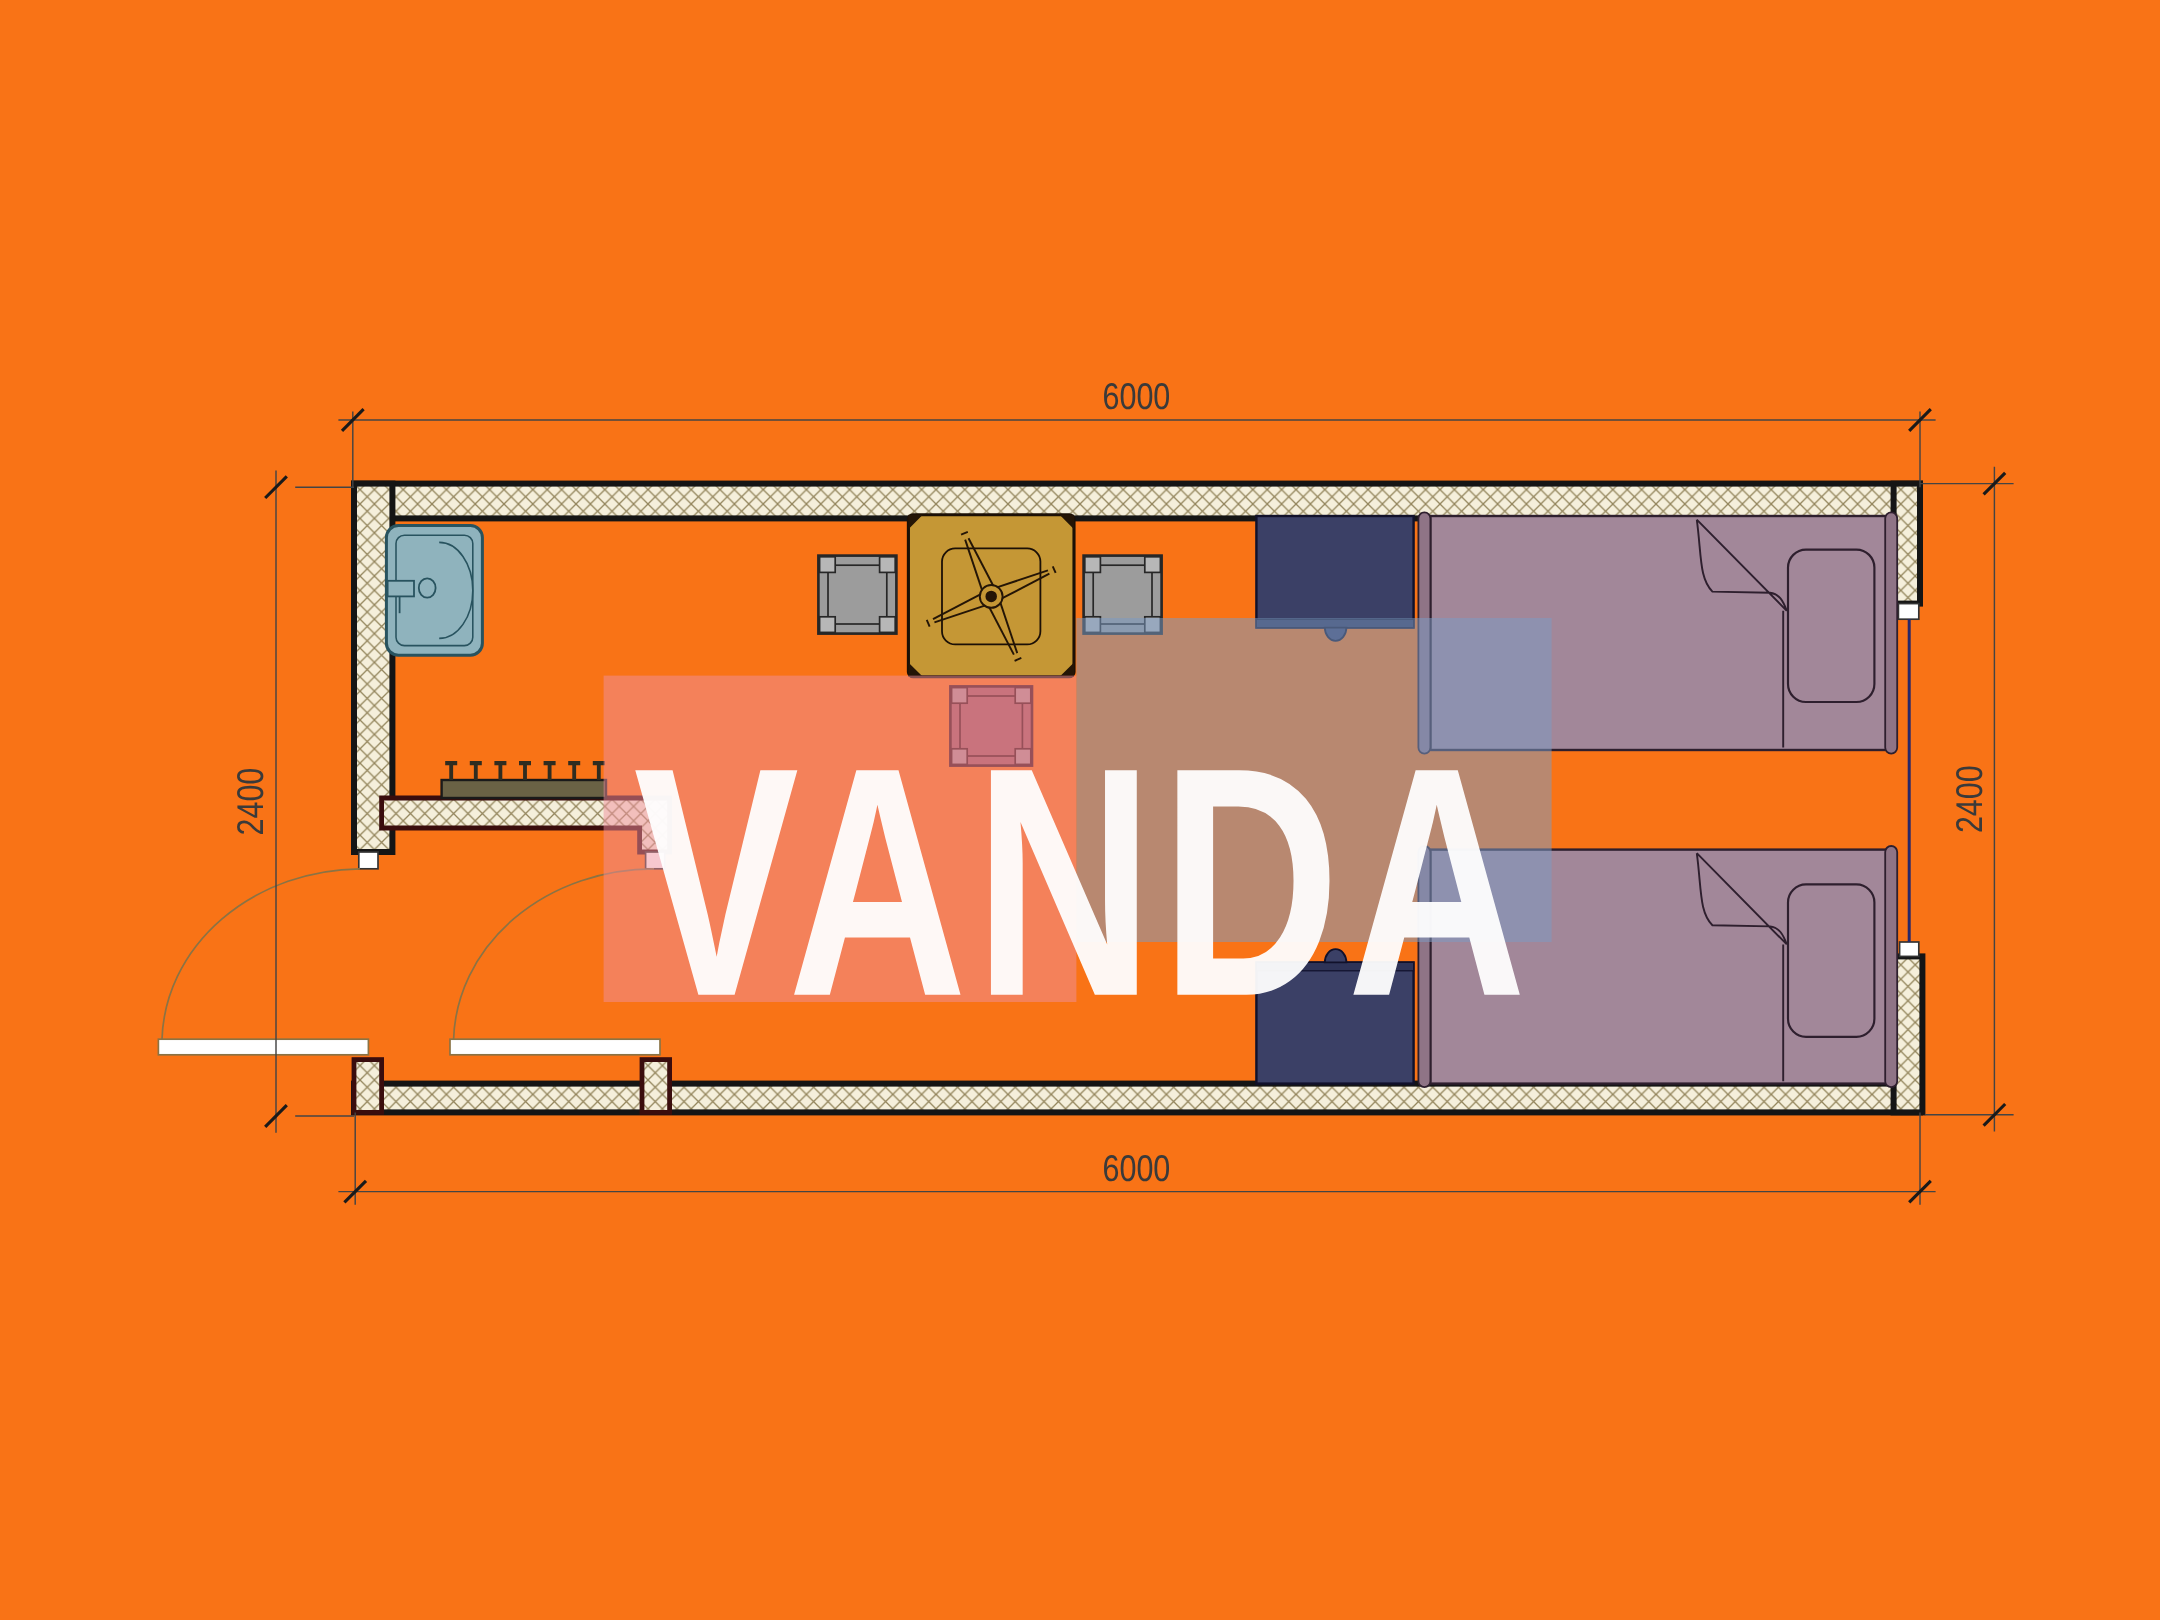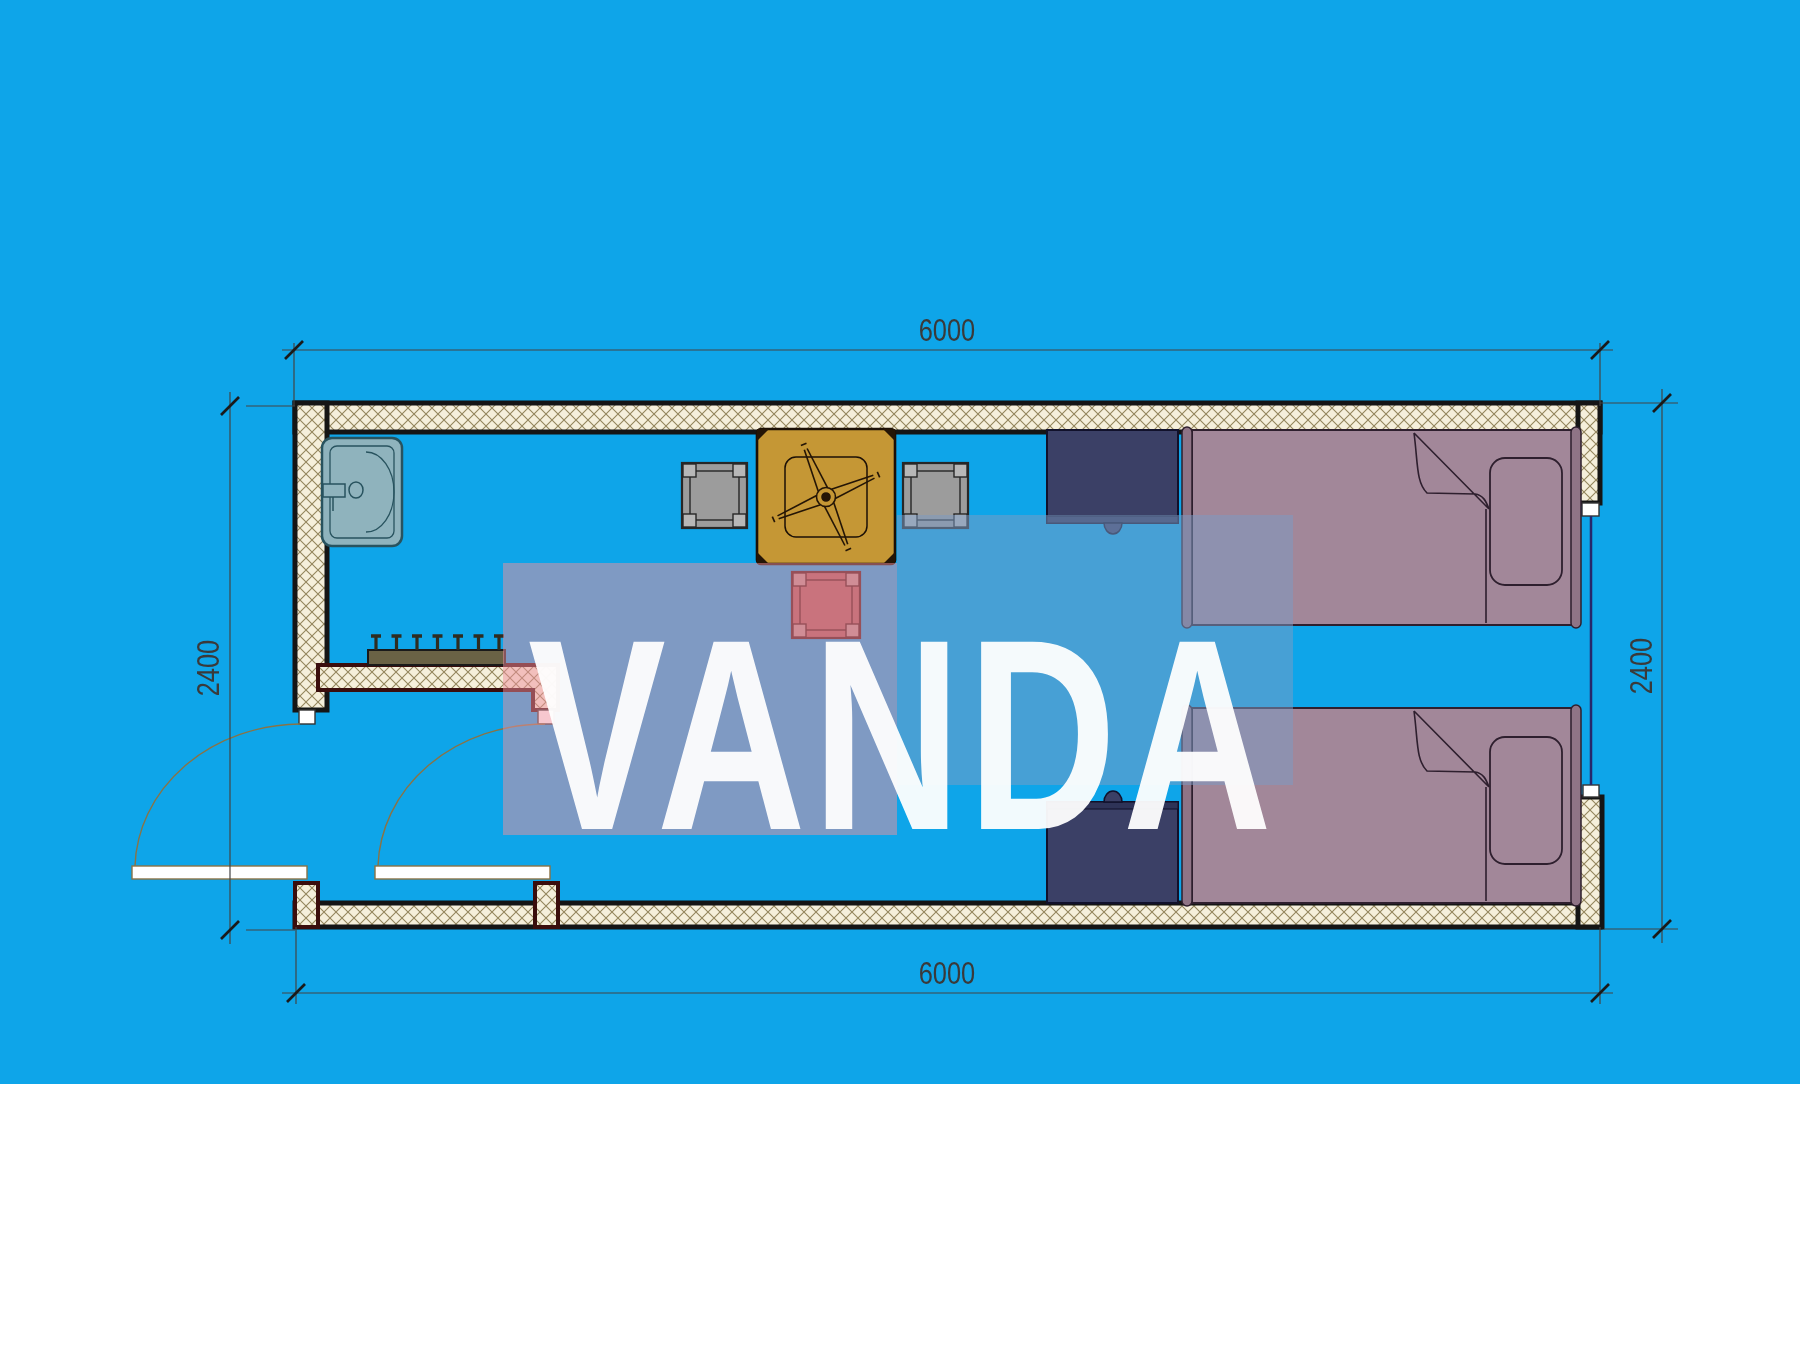--- a/index.html
+++ b/index.html
@@ -1,16 +1,16 @@
 <!DOCTYPE html>
 <html><head>
 <meta charset="utf-8">
 <style>
   html,body{margin:0;padding:0;background:#ffffff;}
-  .canvas{position:relative;width:1800px;height:1084px;background:#0ea5e9;overflow:hidden;
+  .canvas{position:relative;width:1800px;height:1350px;background:#f97316;overflow:hidden;
           font-family:"Liberation Sans",sans-serif;}
   svg{display:block;}
   text{font-family:"Liberation Sans",sans-serif;}
 </style>
 </head>
 <body>
 
 <div class="canvas">
 <svg width="1800" height="1350" viewBox="0 0 1800 1350" xmlns="http://www.w3.org/2000/svg">
 

